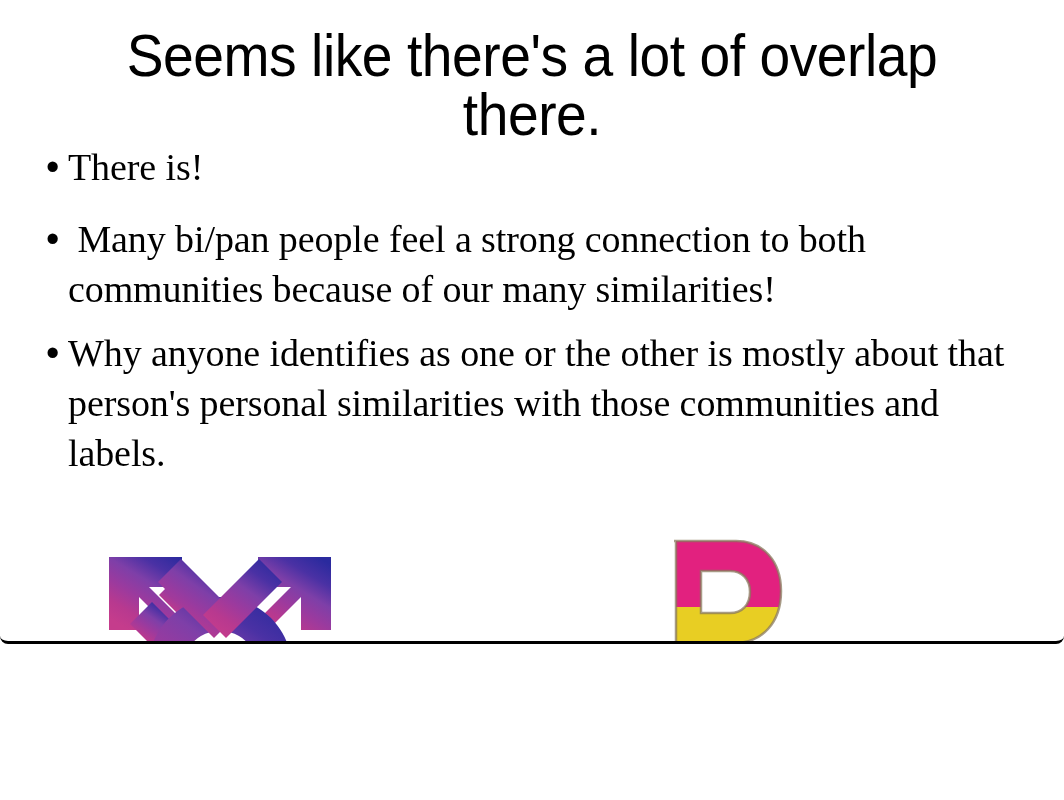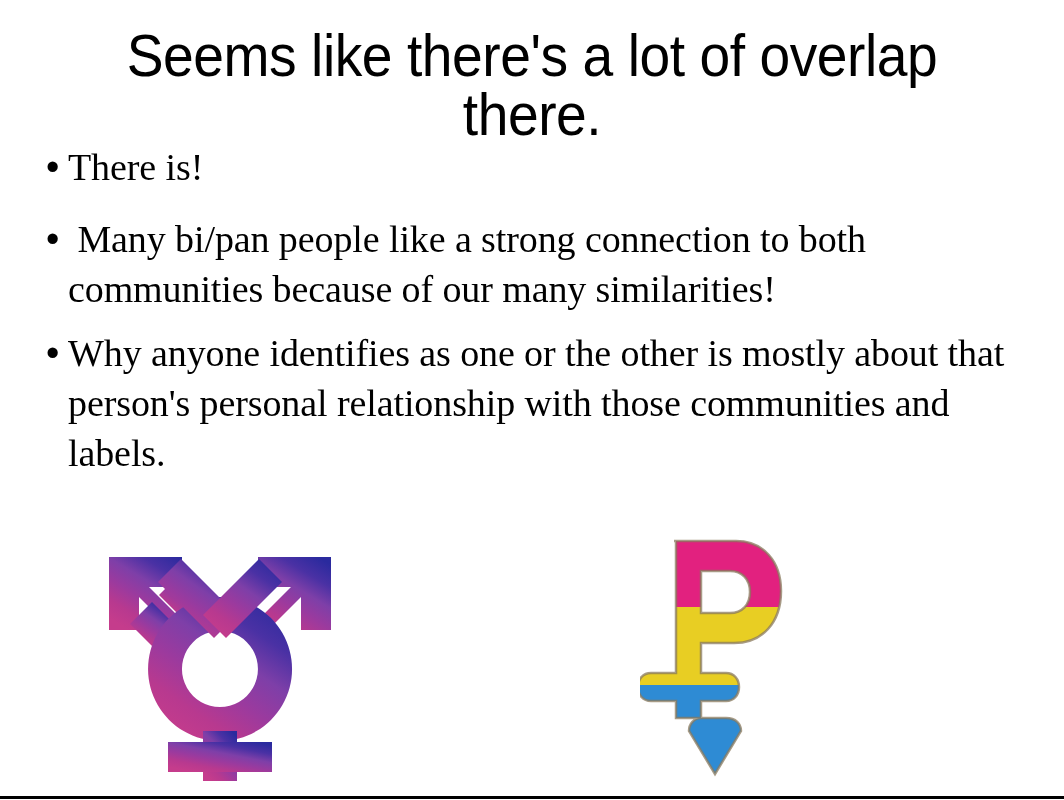--- a/index.html
+++ b/index.html
@@ -10,25 +10,26 @@
   body {
     width: 1064px;
     height: 800px;
     overflow: hidden;
     font-family: "Liberation Sans", sans-serif;
     color: #000000;
   }
   #slide {
     position: relative;
     width: 1064px;
-    height: 799px;
+    height: 644px;
     background: #ffffff;
     box-sizing: border-box;
     border-bottom: 3px solid #000000;
     overflow: hidden;
+    border-radius: 8px;
   }
 
   
   #title-block {
     position: absolute;
     left: 40px;
     top: 26px;
     width: 984px;
     text-align: center;
   }
@@ -115,26 +116,26 @@
 
   <div id="body-block">
 
     <div class="bullet-row" id="bullet-1">
       <span class="bullet-dot">•</span>
       <span class="bullet-text">There is!</span>
     </div>
 
     <div class="bullet-row" id="bullet-2">
       <span class="bullet-dot">•</span>
-      <span class="bullet-text"> Many bi/pan people like a strong connection to both communities because of our many similarities!</span>
+      <span class="bullet-text"> Many bi/pan people feel a strong connection to both communities because of our many similarities!</span>
     </div>
 
     <div class="bullet-row" id="bullet-3">
       <span class="bullet-dot">•</span>
-      <span class="bullet-text">Why anyone identifies as one or the other is mostly about that person's personal relationship with those communities and labels.</span>
+      <span class="bullet-text">Why anyone identifies as one or the other is mostly about that person's personal similarities with those communities and labels.</span>
     </div>
 
   </div>
 
   <div id="graphics-row">
 
     <div id="trans-symbol">
       <svg viewBox="0 0 250 248" width="250" height="248" xmlns="http://www.w3.org/2000/svg">
         <defs>
           <linearGradient id="transGrad" x1="0.88" y1="0.02" x2="0.22" y2="0.98">

